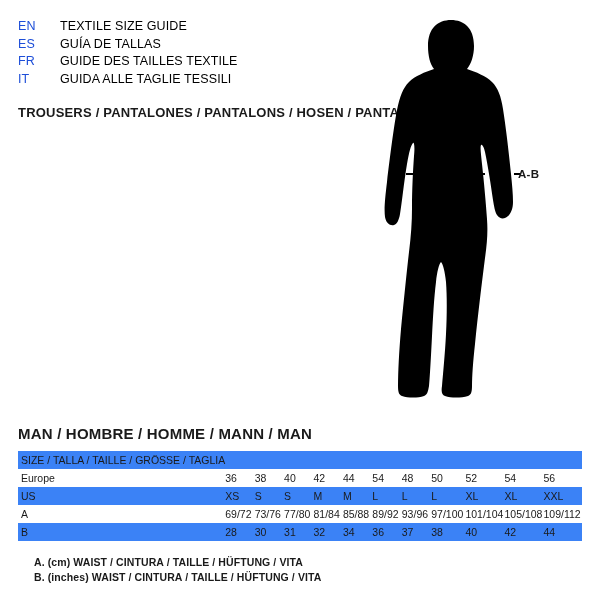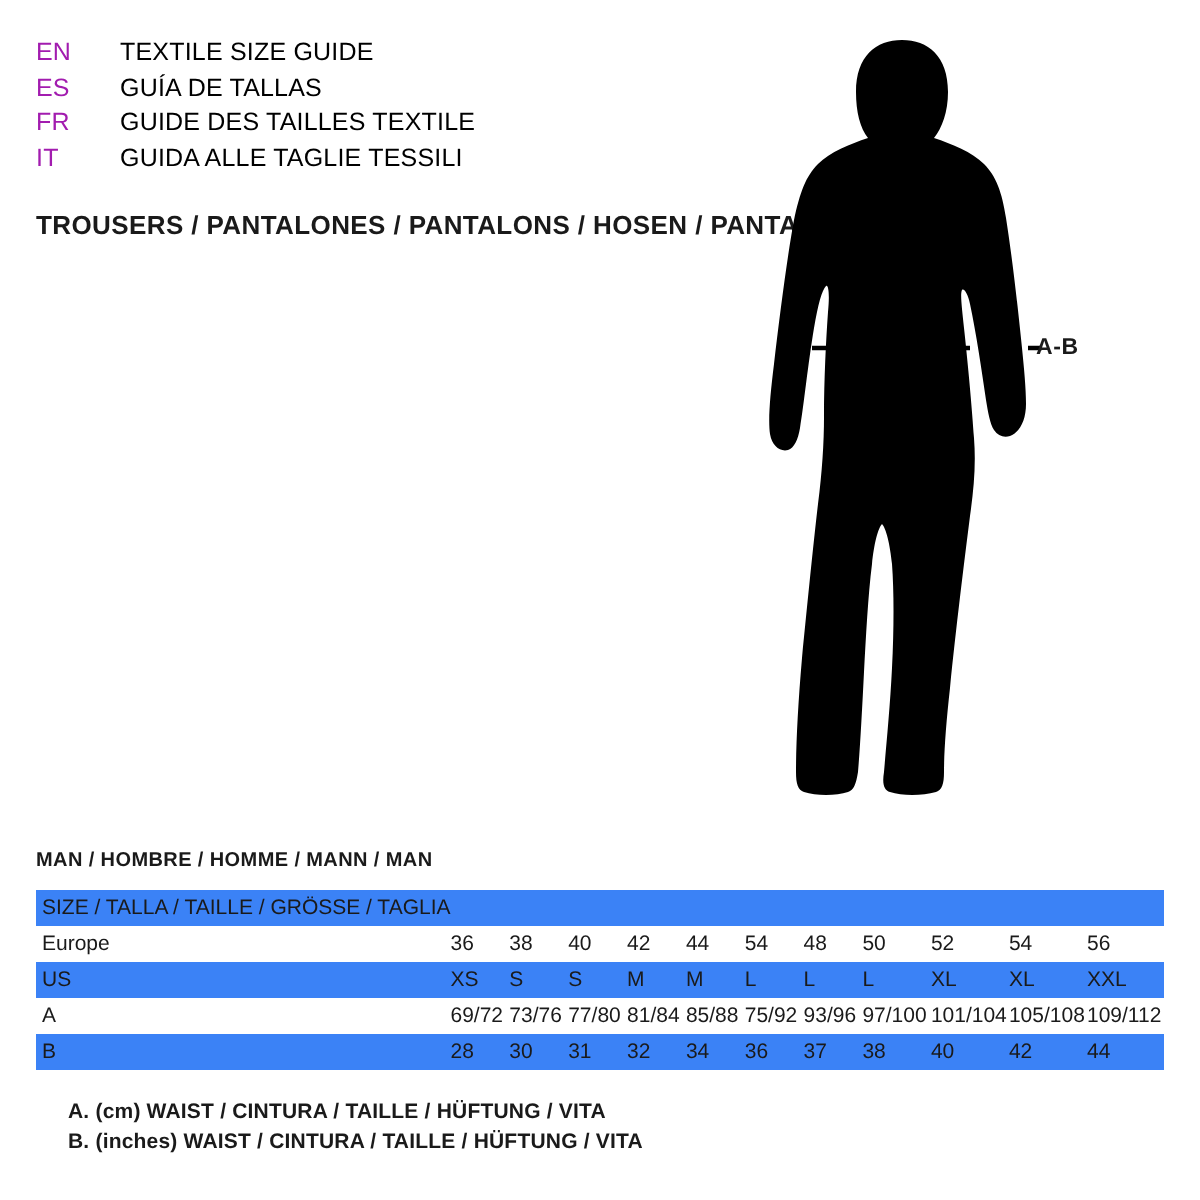--- a/index.html
+++ b/index.html
@@ -31,21 +31,21 @@
   }
   .lang-table td {
     font-size: 12.5px;
     line-height: 17.5px;
     padding: 0;
     vertical-align: top;
     letter-spacing: 0.1px;
   }
   .lang-code {
     width: 42px;
-    color: #a21caf;
+    color: #1d4ed8;
   }
   .lang-text {
     color: #000000;
   }
 
   .section-title {
     font-size: 13px;
     font-weight: bold;
     letter-spacing: 0.2px;
     margin-top: 17px;
@@ -73,21 +73,21 @@
   }
 
   
   .bottom {
     position: absolute;
     left: 18px;
     top: 425px;
     width: 564px;
   }
   .man-title {
-    font-size: 10px;
+    font-size: 15px;
     font-weight: bold;
     letter-spacing: 0.2px;
     margin-bottom: 9px;
   }
   table.size {
     border-collapse: collapse;
     width: 564px;
     font-size: 10.5px;
   }
   table.size td {
@@ -246,21 +246,21 @@
           <td class="cell">XL</td>
           <td class="cell">XXL</td>
         </tr>
         <tr>
           <td class="label">A</td>
           <td class="cell">69/72</td>
           <td class="cell">73/76</td>
           <td class="cell">77/80</td>
           <td class="cell">81/84</td>
           <td class="cell">85/88</td>
-          <td class="cell">75/92</td>
+          <td class="cell">89/92</td>
           <td class="cell">93/96</td>
           <td class="cell">97/100</td>
           <td class="cell">101/104</td>
           <td class="cell">105/108</td>
           <td class="cell">109/112</td>
         </tr>
         <tr class="shade">
           <td class="label">B</td>
           <td class="cell">28</td>
           <td class="cell">30</td>

